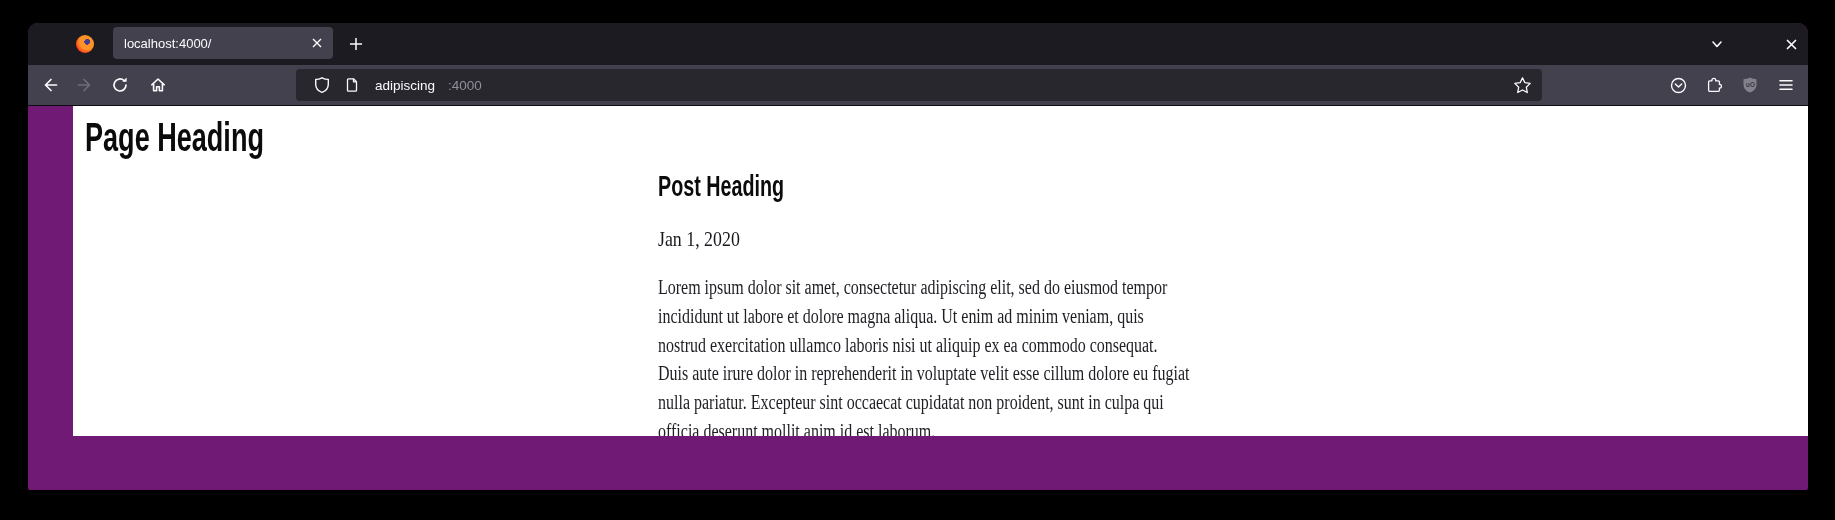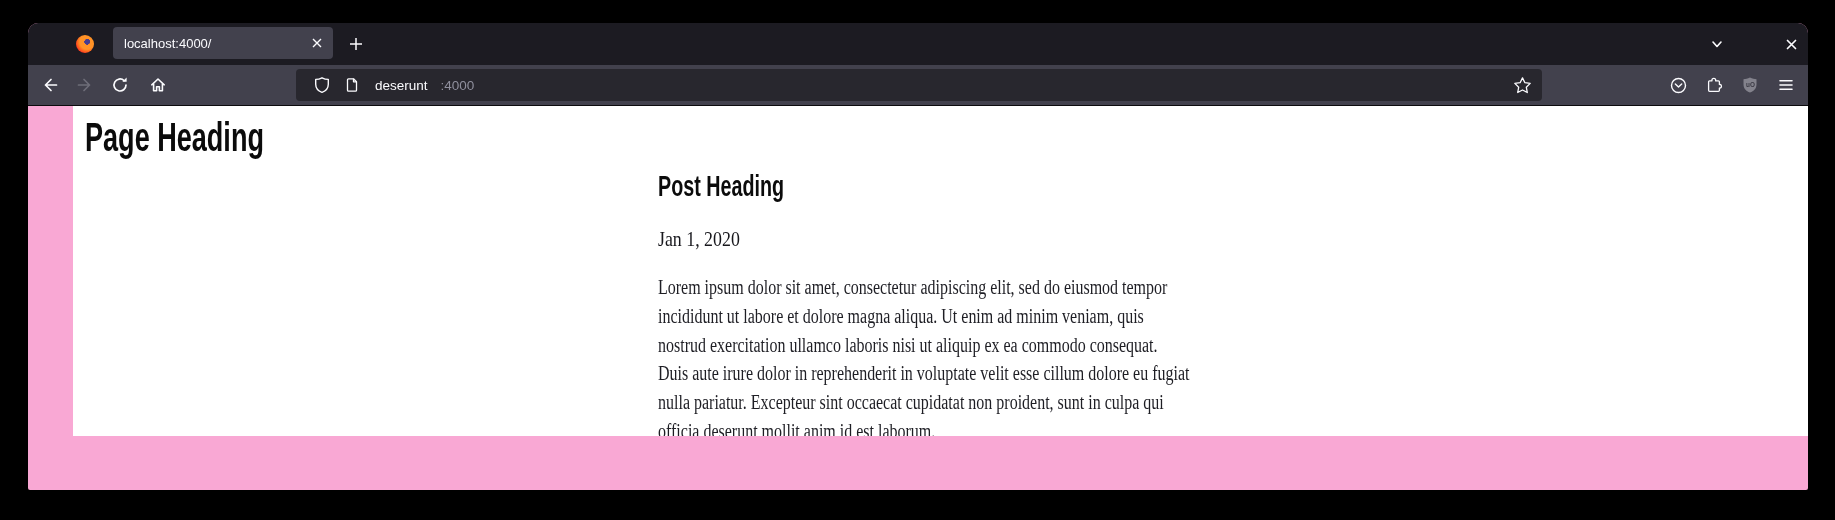--- a/index.html
+++ b/index.html
@@ -1,20 +1,20 @@
 <!DOCTYPE html>
 <html><head>
 <meta charset="utf-8">
 <style>
   * { margin:0; padding:0; box-sizing:border-box; }
   html,body { width:1835px; height:520px; background:#000; overflow:hidden;
               font-family:"Liberation Sans","DejaVu Sans",sans-serif; }
 
   .browser-window { position:absolute; left:28px; top:23px; width:1780px; height:467px;
-                    border-radius:10px 10px 2px 2px; overflow:hidden; background:#f9a8d4; }
+                    border-radius:10px 10px 2px 2px; overflow:hidden; background:#701a75; }
 
   
   .tabbar { height:42px; background:#1c1b22; display:flex; align-items:center; position:relative; }
   .ffview-btn { width:28px; height:28px; margin-left:43px; border-radius:4px;
                 display:flex; align-items:center; justify-content:center; }
   .ff-logo { width:18px; height:18px; border-radius:50%;
              background:radial-gradient(circle at 62% 38%, #453c8f 0 17%, #ff9226 19% 47%, #ff6a1f 60%, #ff3b1f 74%, #e31587 100%); }
   .tab { position:absolute; left:85px; top:4px; width:220px; height:32px; background:#42414d;
          border-radius:4px; display:flex; align-items:center; }
   .tab-title { color:#fbfbfe; font-size:13px; padding-left:11px; white-space:nowrap;
@@ -148,21 +148,21 @@
         <svg width="18" height="18" viewBox="0 0 18 18">
           <path d="M9 1.8 C11.2 3 13.4 3.4 15.3 3.4 V8.2 C15.3 12.3 12.7 14.9 9 16.3 C5.3 14.9 2.7 12.3 2.7 8.2 V3.4 C4.6 3.4 6.8 3 9 1.8 Z" stroke="currentColor" stroke-width="1.4" fill="none" stroke-linejoin="round"></path>
         </svg>
       </button>
       <button class="icon-btn urlbar-doc">
         <svg width="16" height="16" viewBox="0 0 16 16">
           <path d="M3.5 2.8 a1 1 0 0 1 1 -1 H9.5 L12.5 4.8 V13.2 a1 1 0 0 1 -1 1 H4.5 a1 1 0 0 1 -1 -1 Z" stroke="currentColor" stroke-width="1.3" fill="none" stroke-linejoin="round"></path>
           <path d="M9.5 1.8 V4.8 H12.5" stroke="currentColor" stroke-width="1.3" fill="none" stroke-linejoin="round"></path>
         </svg>
       </button>
-      <span class="url-text"><span class="url-host">deserunt</span><span class="url-rest">:4000</span></span>
+      <span class="url-text"><span class="url-host">adipiscing</span><span class="url-rest">:4000</span></span>
       <button class="icon-btn url-star">
         <span>
           <svg width="19" height="19" viewBox="0 0 19 19">
             <path d="M9.5 1.9 L11.9 6.7 L17.2 7.4 L13.3 11.2 L14.3 16.5 L9.5 14 L4.7 16.5 L5.7 11.2 L1.8 7.4 L7.1 6.7 Z" stroke="currentColor" stroke-width="1.3" fill="none" stroke-linejoin="round"></path>
           </svg>
         </span>
       </button>
     </div>
 
     <div class="toolbar-right">

